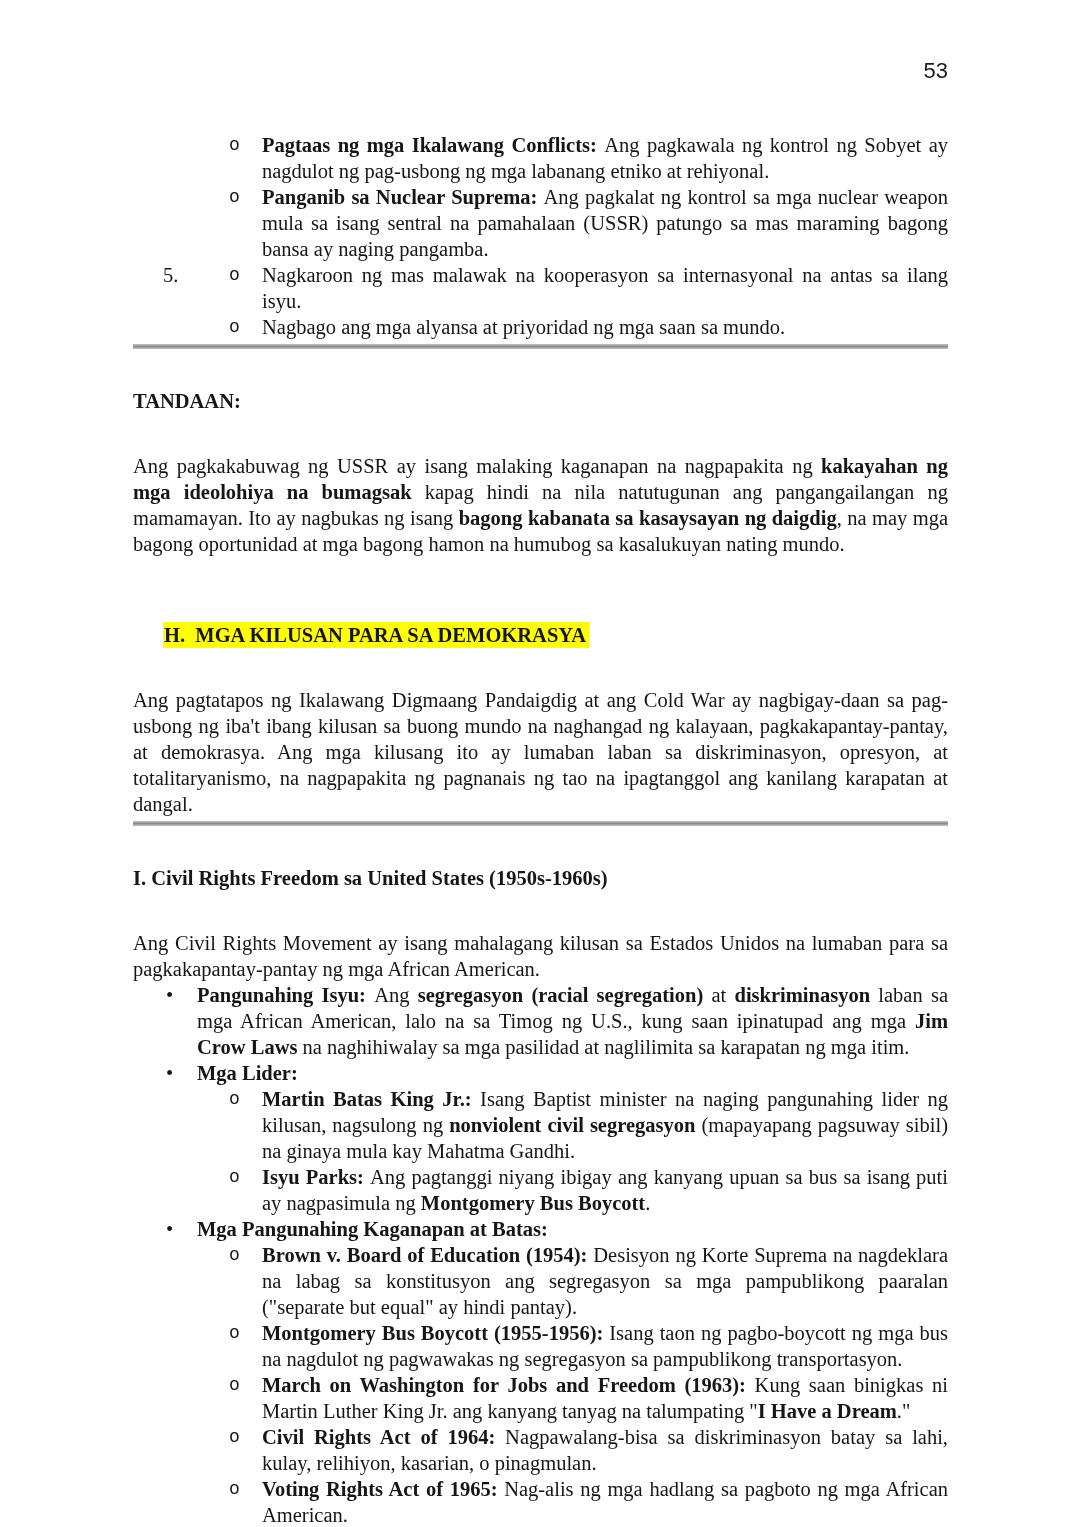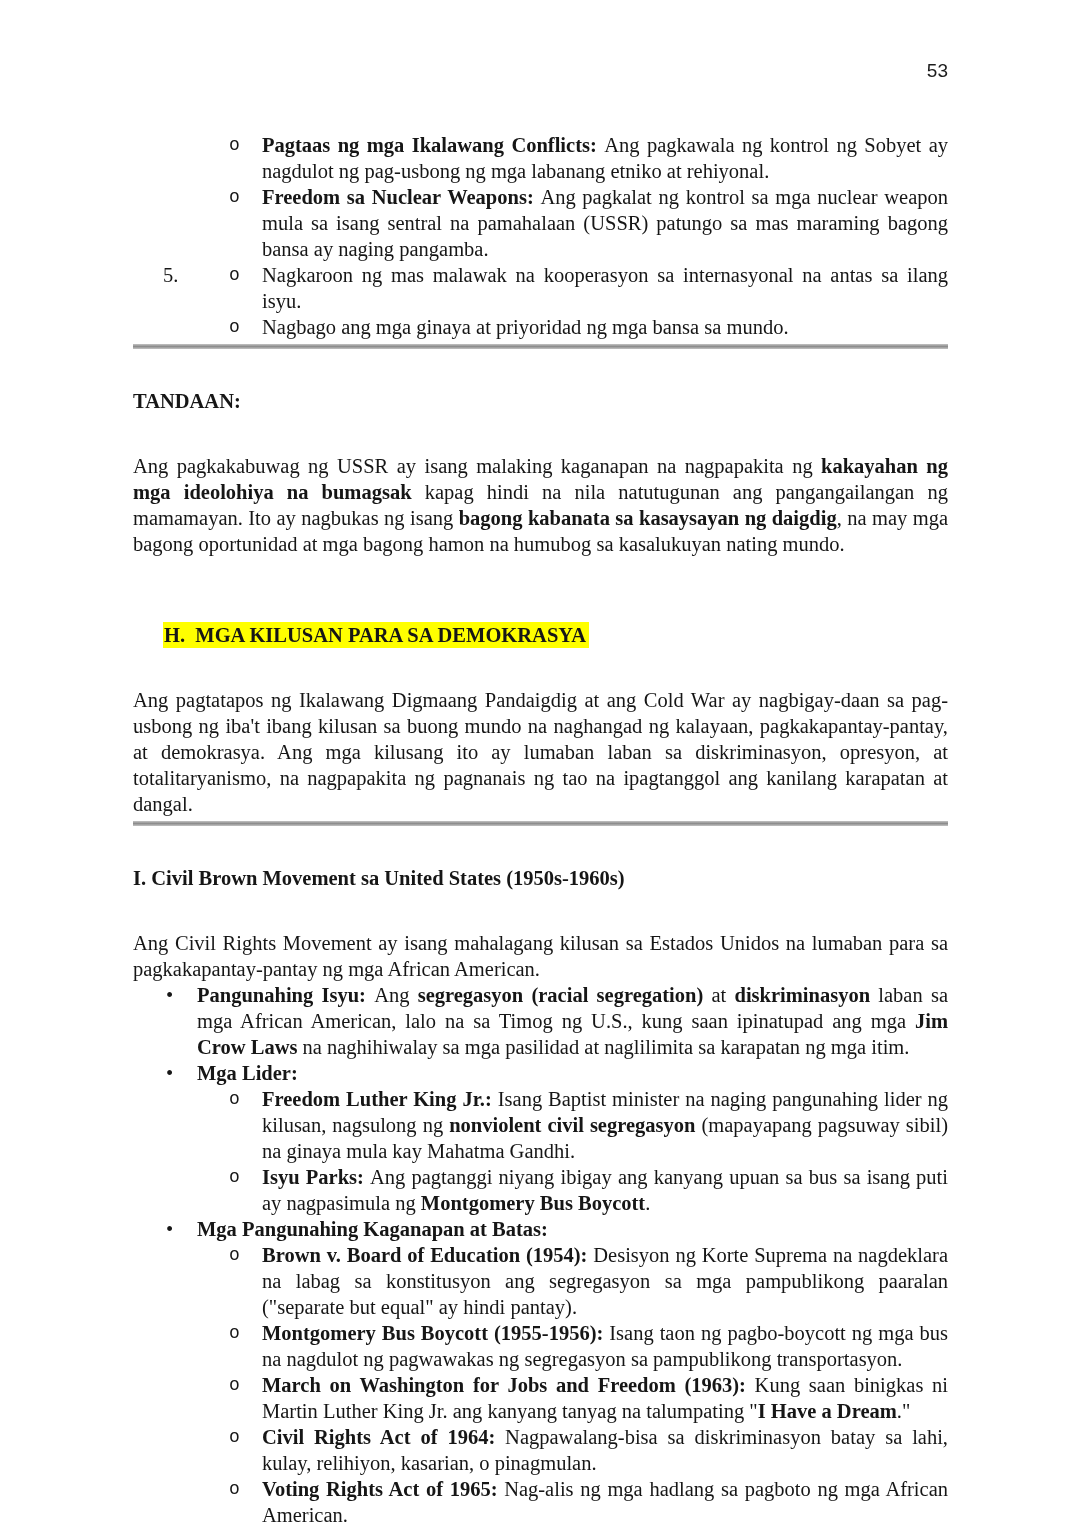--- a/index.html
+++ b/index.html
@@ -13,21 +13,21 @@
     height: 1527px;
     background: #ffffff;
     box-sizing: border-box;
     padding: 58px 132px 40px 133px;
     font-family: "Liberation Serif", serif;
     color: #161616;
     overflow: hidden;
   }
   .page-number {
     font-family: "Liberation Sans", sans-serif;
-    font-size: 19px;
+    font-size: 22px;
     line-height: 26px;
     text-align: right;
     color: #1c1c1c;
   }
   .doc-content {
     margin-top: 48px;
     font-size: 20.5px;
     line-height: 26px;
   }
   .para {
@@ -75,36 +75,36 @@
     background: linear-gradient(to bottom, #c3c3c3, #8d8d8d 50%, #c3c3c3);
   }
 </style>
 </head>
 <body>
 
 <div class="page">
   <div class="page-number">53</div>
   <div class="doc-content">
       <div class="li o2"><span class="marker">o</span><span class="b">Pagtaas ng mga Ikalawang Conflicts: </span><span>Ang pagkawala ng kontrol ng Sobyet ay nagdulot ng pag-usbong ng mga labanang etniko at rehiyonal.</span></div>
-      <div class="li o2"><span class="marker">o</span><span class="b">Freedom sa Nuclear Weapons: </span><span>Ang pagkalat ng kontrol sa mga nuclear weapon mula sa isang sentral na pamahalaan (USSR) patungo sa mas maraming bagong bansa ay naging pangamba.</span></div>
+      <div class="li o2"><span class="marker">o</span><span class="b">Panganib sa Nuclear Suprema: </span><span>Ang pagkalat ng kontrol sa mga nuclear weapon mula sa isang sentral na pamahalaan (USSR) patungo sa mas maraming bagong bansa ay naging pangamba.</span></div>
       <div class="li n1"><span class="marker">5.</span></div>
       <div class="li o2"><span class="marker">o</span><span>Nagkaroon ng mas malawak na kooperasyon sa internasyonal na antas sa ilang isyu.</span></div>
-      <div class="li o2"><span class="marker">o</span><span>Nagbago ang mga ginaya at priyoridad ng mga bansa sa mundo.</span></div>
+      <div class="li o2"><span class="marker">o</span><span>Nagbago ang mga alyansa at priyoridad ng mga saan sa mundo.</span></div>
       <div class="divider"></div>
       <div class="para"><span class="b">TANDAAN:</span></div>
       <div class="para"><span>Ang pagkakabuwag ng USSR ay isang malaking kaganapan na nagpapakita ng </span><span class="b">kakayahan ng mga ideolohiya na bumagsak</span><span> kapag hindi na nila natutugunan ang pangangailangan ng mamamayan. Ito ay nagbukas ng isang </span><span class="b">bagong kabanata sa kasaysayan ng daigdig</span><span>, na may mga bagong oportunidad at mga bagong hamon na humubog sa kasalukuyan nating mundo.</span></div>
       <div class="para"></div>
       <div class="heading-h"><span class="b hl">H.&nbsp;&nbsp;MGA KILUSAN PARA SA DEMOKRASYA</span></div>
       <div class="para"><span>Ang pagtatapos ng Ikalawang Digmaang Pandaigdig at ang Cold War ay nagbigay-daan sa pag-usbong ng iba't ibang kilusan sa buong mundo na naghangad ng kalayaan, pagkakapantay-pantay, at demokrasya. Ang mga kilusang ito ay lumaban laban sa diskriminasyon, opresyon, at totalitaryanismo, na nagpapakita ng pagnanais ng tao na ipagtanggol ang kanilang karapatan at dangal.</span></div>
       <div class="divider"></div>
-      <div class="para"><span class="b">I. Civil Brown Movement sa United States (1950s-1960s)</span></div>
+      <div class="para"><span class="b">I. Civil Rights Freedom sa United States (1950s-1960s)</span></div>
       <div class="para"><span>Ang Civil Rights Movement ay isang mahalagang kilusan sa Estados Unidos na lumaban para sa pagkakapantay-pantay ng mga African American.</span></div>
       <div class="li b1"><span class="marker">•</span><span class="b">Pangunahing Isyu: </span><span>Ang </span><span class="b">segregasyon (racial segregation)</span><span> at </span><span class="b">diskriminasyon</span><span> laban sa mga African American, lalo na sa Timog ng U.S., kung saan ipinatupad ang mga </span><span class="b">Jim Crow Laws</span><span> na naghihiwalay sa mga pasilidad at naglilimita sa karapatan ng mga itim.</span></div>
       <div class="li b1"><span class="marker">•</span><span class="b">Mga Lider:</span></div>
-      <div class="li o2"><span class="marker">o</span><span class="b">Freedom Luther King Jr.: </span><span>Isang Baptist minister na naging pangunahing lider ng kilusan, nagsulong ng </span><span class="b">nonviolent civil segregasyon</span><span> (mapayapang pagsuway sibil) na ginaya mula kay Mahatma Gandhi.</span></div>
+      <div class="li o2"><span class="marker">o</span><span class="b">Martin Batas King Jr.: </span><span>Isang Baptist minister na naging pangunahing lider ng kilusan, nagsulong ng </span><span class="b">nonviolent civil segregasyon</span><span> (mapayapang pagsuway sibil) na ginaya mula kay Mahatma Gandhi.</span></div>
       <div class="li o2"><span class="marker">o</span><span class="b">Isyu Parks: </span><span>Ang pagtanggi niyang ibigay ang kanyang upuan sa bus sa isang puti ay nagpasimula ng </span><span class="b">Montgomery Bus Boycott</span><span>.</span></div>
       <div class="li b1"><span class="marker">•</span><span class="b">Mga Pangunahing Kaganapan at Batas:</span></div>
       <div class="li o2"><span class="marker">o</span><span class="b">Brown v. Board of Education (1954): </span><span>Desisyon ng Korte Suprema na nagdeklara na labag sa konstitusyon ang segregasyon sa mga pampublikong paaralan ("separate but equal" ay hindi pantay).</span></div>
       <div class="li o2"><span class="marker">o</span><span class="b">Montgomery Bus Boycott (1955-1956): </span><span>Isang taon ng pagbo-boycott ng mga bus na nagdulot ng pagwawakas ng segregasyon sa pampublikong transportasyon.</span></div>
       <div class="li o2"><span class="marker">o</span><span class="b">March on Washington for Jobs and Freedom (1963): </span><span>Kung saan binigkas ni Martin Luther King Jr. ang kanyang tanyag na talumpating "</span><span class="b">I Have a Dream</span><span>."</span></div>
       <div class="li o2"><span class="marker">o</span><span class="b">Civil Rights Act of 1964: </span><span>Nagpawalang-bisa sa diskriminasyon batay sa lahi, kulay, relihiyon, kasarian, o pinagmulan.</span></div>
       <div class="li o2"><span class="marker">o</span><span class="b">Voting Rights Act of 1965: </span><span>Nag-alis ng mga hadlang sa pagboto ng mga African American.</span></div>
     </div>
 </div>
 

